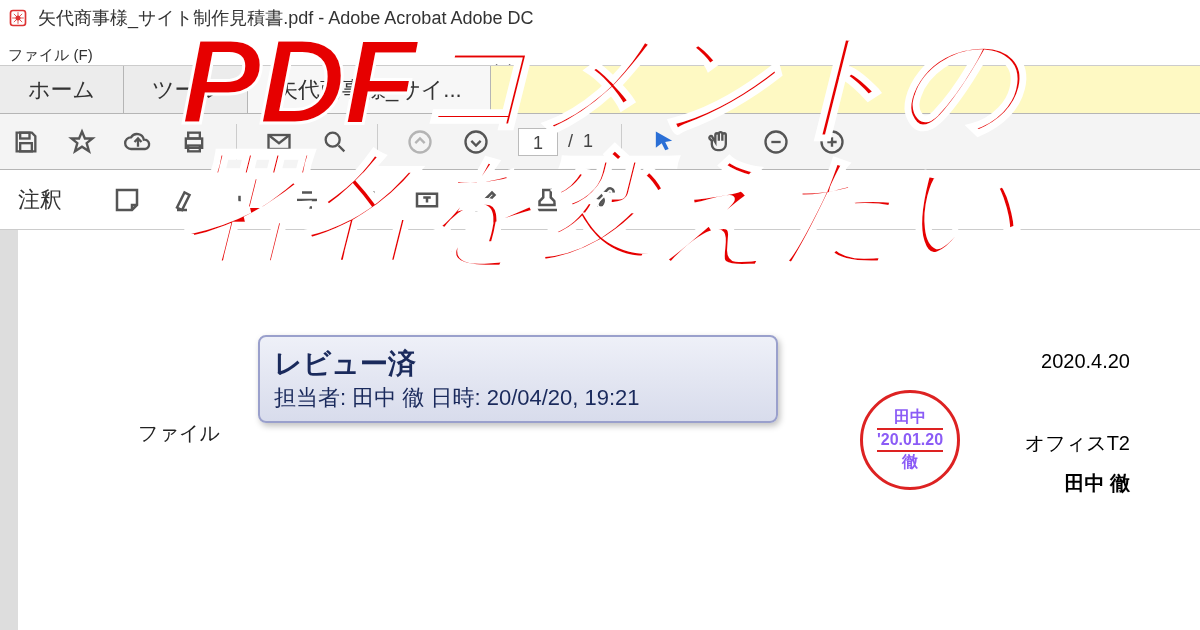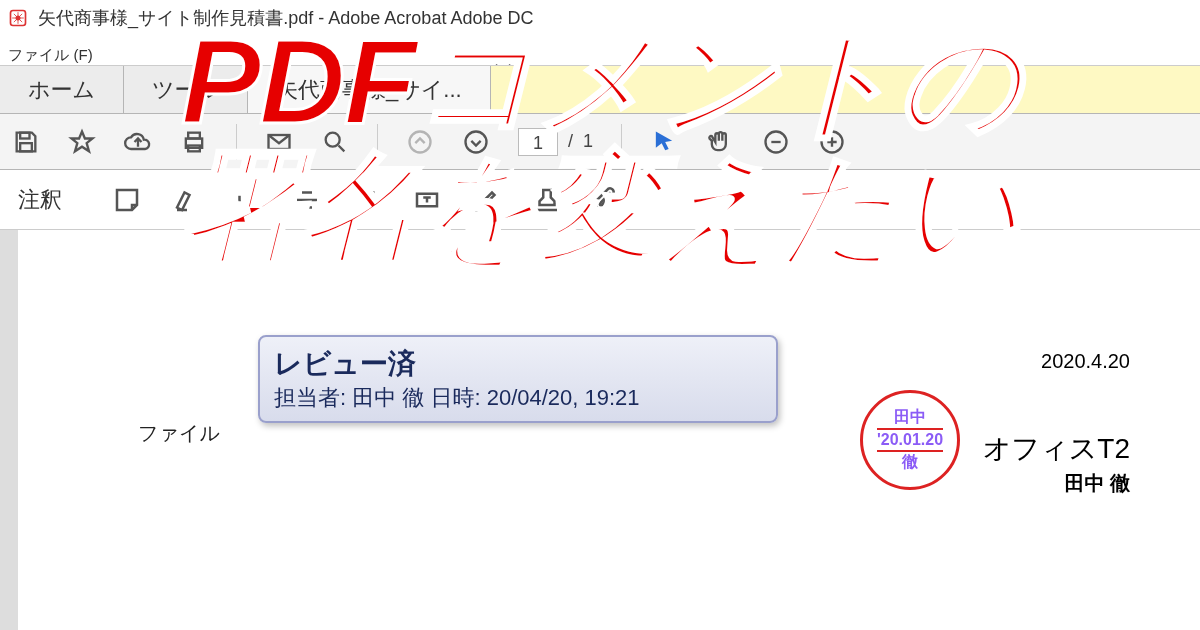--- a/index.html
+++ b/index.html
@@ -27,21 +27,21 @@
 .annot-bar .an-icon { width: 30px; height: 30px; color: #555; display: inline-flex; align-items: center; justify-content: center; }
 
 .doc-area { position: relative; height: 400px; background: #fff; padding: 30px 60px; border-left: 18px solid #ddd; }
 .doc-area .client { font-size: 20px; color: #222; position: absolute; left: 120px; top: 190px; }
 
 .comment-box { position: absolute; left: 240px; top: 105px; width: 520px; border: 2px solid #9aa0cc; border-radius: 8px; background: linear-gradient(#eef0f8, #d8dcec); padding: 8px 14px; box-shadow: 2px 3px 6px rgba(0,0,0,0.25); }
 .comment-box .status { font-size: 28px; font-weight: bold; color: #1a2a5c; }
 .comment-box .meta { font-size: 22px; color: #1a2a5c; }
 
 .date { position: absolute; right: 70px; top: 120px; font-size: 20px; }
-.office { position: absolute; right: 70px; top: 200px; font-size: 28px; text-align: right; }
+.office { position: absolute; right: 70px; top: 200px; font-size: 20px; text-align: right; }
 .signer { position: absolute; right: 70px; top: 240px; font-size: 20px; font-weight: bold; text-align: right; }
 
 .stamp { position: absolute; right: 240px; top: 160px; width: 100px; height: 100px; border: 3px solid #d22; border-radius: 50%; display: flex; flex-direction: column; align-items: center; justify-content: center; color: #8b5cf6; font-weight: bold; }
 .stamp .s-line { font-size: 16px; border-top: 2px solid #d22; border-bottom: 2px solid #d22; padding: 1px 0; }
 .stamp .s-top, .stamp .s-bot { font-size: 16px; }
 
 .overlay { position: absolute; top: 18px; left: 0; width: 1200px; text-align: center; pointer-events: none; }
 .overlay .big { font-size: 120px; font-weight: 900; color: #e60000; line-height: 1.05; font-style: italic; -webkit-text-stroke: 3px #fff; letter-spacing: -2px; }
 
 svg { width: 100%; height: 100%; }

